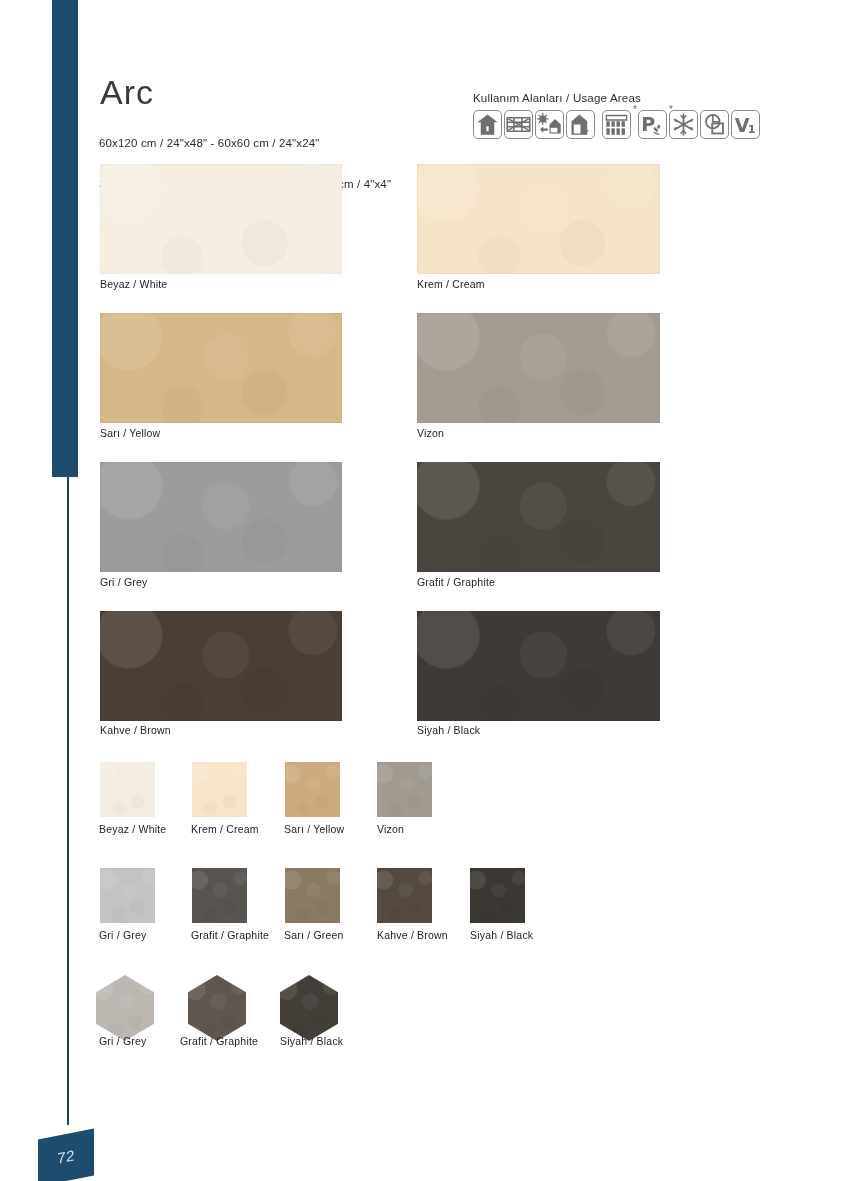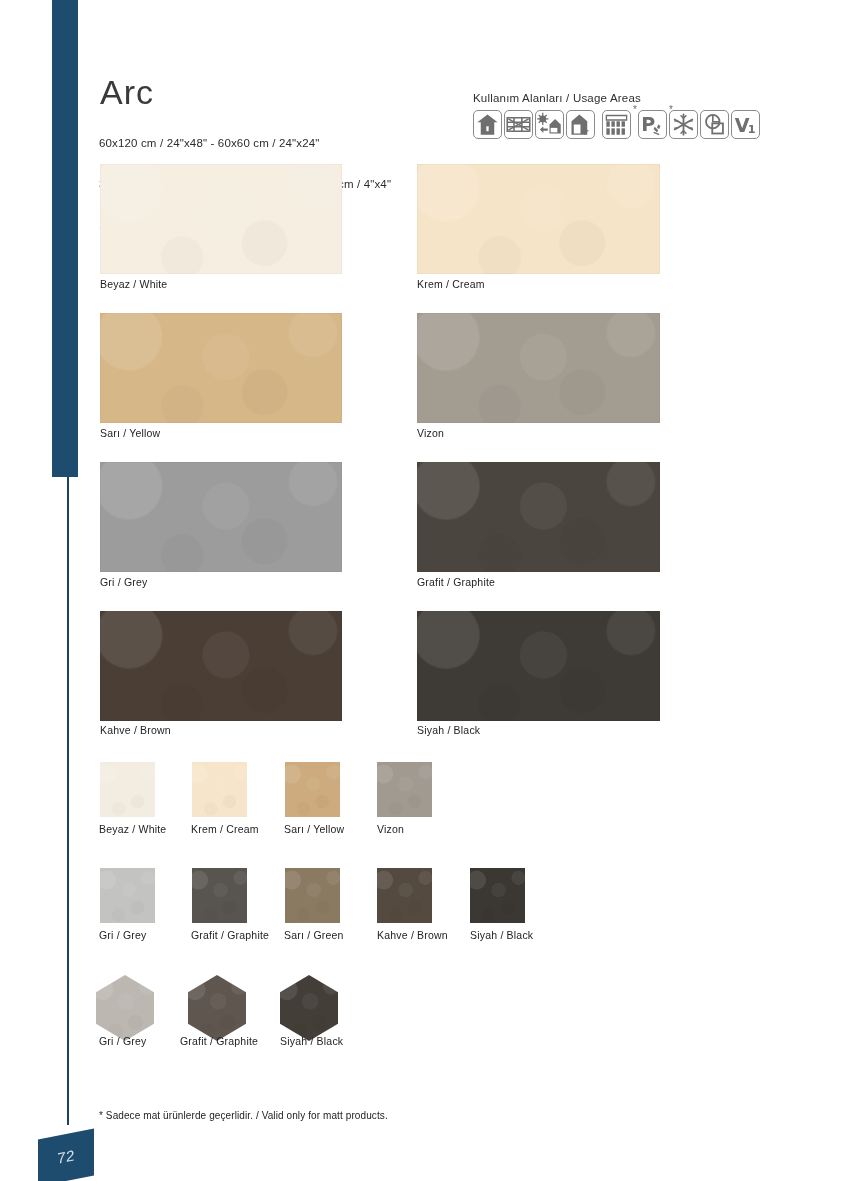--- a/index.html
+++ b/index.html
@@ -340,14 +340,13 @@
   <div class="tex"></div>
 </div>
 <div class="sw-label" style="left:180px;top:1035px;">Grafit / Graphite</div>
 
 <div class="hex" style="left: 280px; top: 975px; background-color: rgb(68, 62, 57);">
   <div class="tex"></div>
 </div>
 <div class="sw-label" style="left:280px;top:1035px;">Siyah / Black</div>
 
 <div id="footnotes">
-  <div>* Sadece mat ürünlerde geçerlidir. / Valid only for matt products.</div>
 </div>
 
 </body></html>

